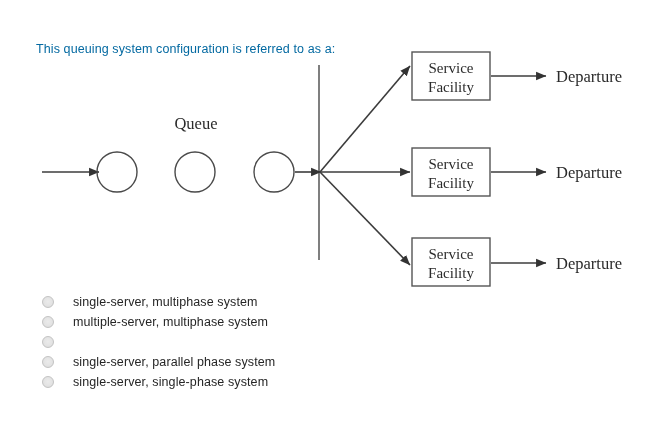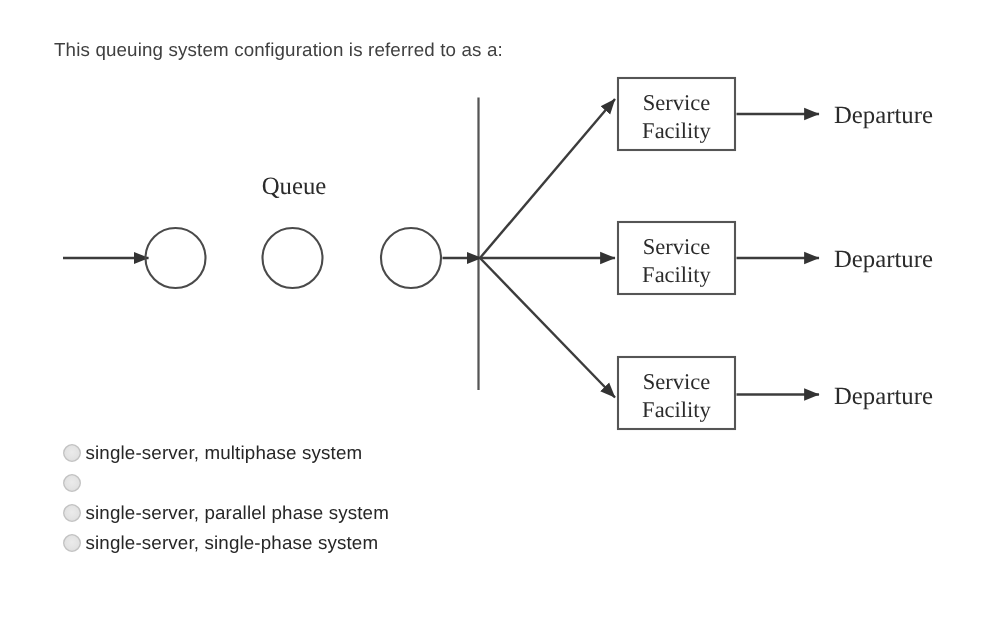--- a/index.html
+++ b/index.html
@@ -12,23 +12,23 @@
     height: 424px;
     position: relative;
     overflow: hidden;
     font-family: "Liberation Sans", sans-serif;
     -webkit-font-smoothing: antialiased;
   }
 
   #question-text {
     position: absolute;
     left: 36px;
-    top: 26px;
+    top: 42px;
     font-size: 12.5px;
-    color: #404040;
+    color: #0369a1;
     white-space: nowrap;
     letter-spacing: 0.1px;
   }
 
   #diagram {
     position: absolute;
     left: 0;
     top: 0;
     width: 663px;
     height: 300px;
@@ -58,21 +58,21 @@
     height: 12px;
     border-radius: 50%;
     background: radial-gradient(circle at 50% 45%, #ebebeb 0%, #e2e2e2 62%, #d4d4d4 100%);
     border: 1px solid #c3c3c3;
     box-sizing: border-box;
     flex: 0 0 auto;
     margin-left: 2px;
   }
 
   .option-label {
-    margin-left: 3px;
+    margin-left: 19px;
     font-size: 12.5px;
     color: #262626;
     white-space: nowrap;
     letter-spacing: 0.1px;
   }
 </style>
 </head>
 <body>
 
 <div id="question-text">This queuing system configuration is referred to as a:</div>
@@ -121,20 +121,24 @@
   <text class="svg-label-serif" x="556" y="269" font-size="16.5">Departure</text>
 </svg>
 
 <div id="answer-options">
   <div class="option-row">
     <span class="radio-mark"></span>
     <span class="option-label">single-server, multiphase system</span>
   </div>
   <div class="option-row">
     <span class="radio-mark"></span>
+    <span class="option-label">multiple-server, multiphase system</span>
+  </div>
+  <div class="option-row">
+    <span class="radio-mark"></span>
   </div>
   <div class="option-row">
     <span class="radio-mark"></span>
     <span class="option-label">single-server, parallel phase system</span>
   </div>
   <div class="option-row">
     <span class="radio-mark"></span>
     <span class="option-label">single-server, single-phase system</span>
   </div>
 </div>

